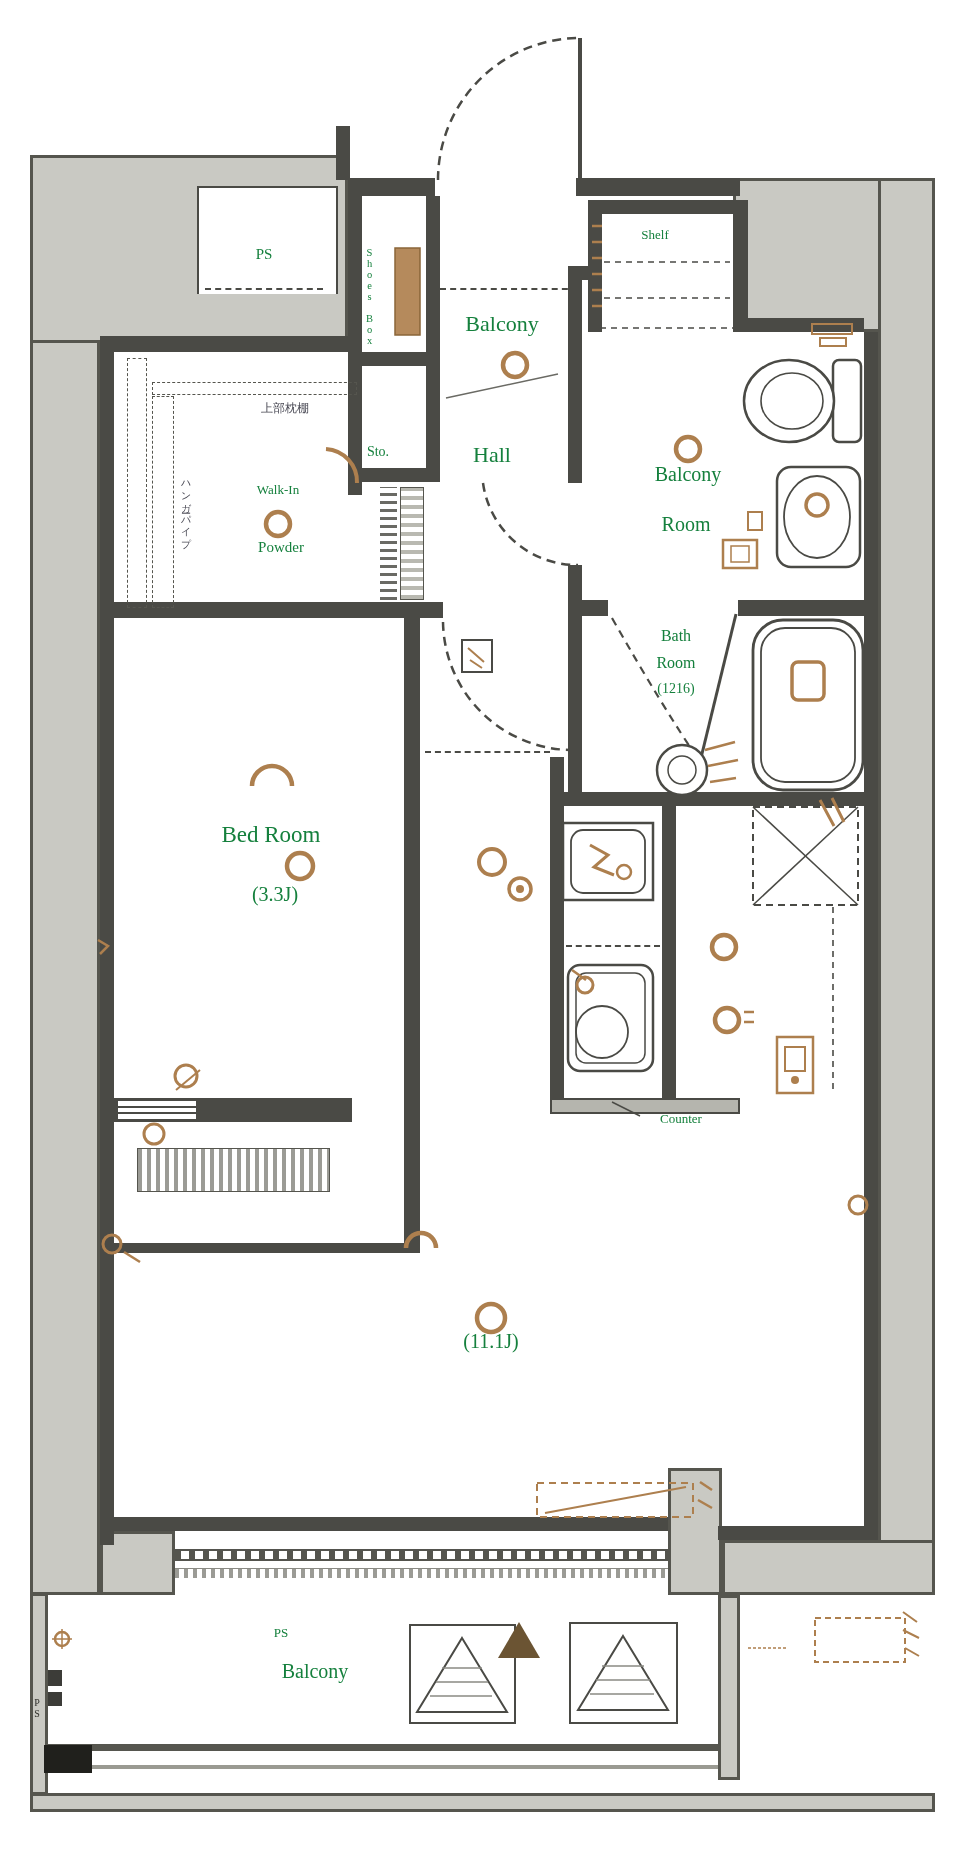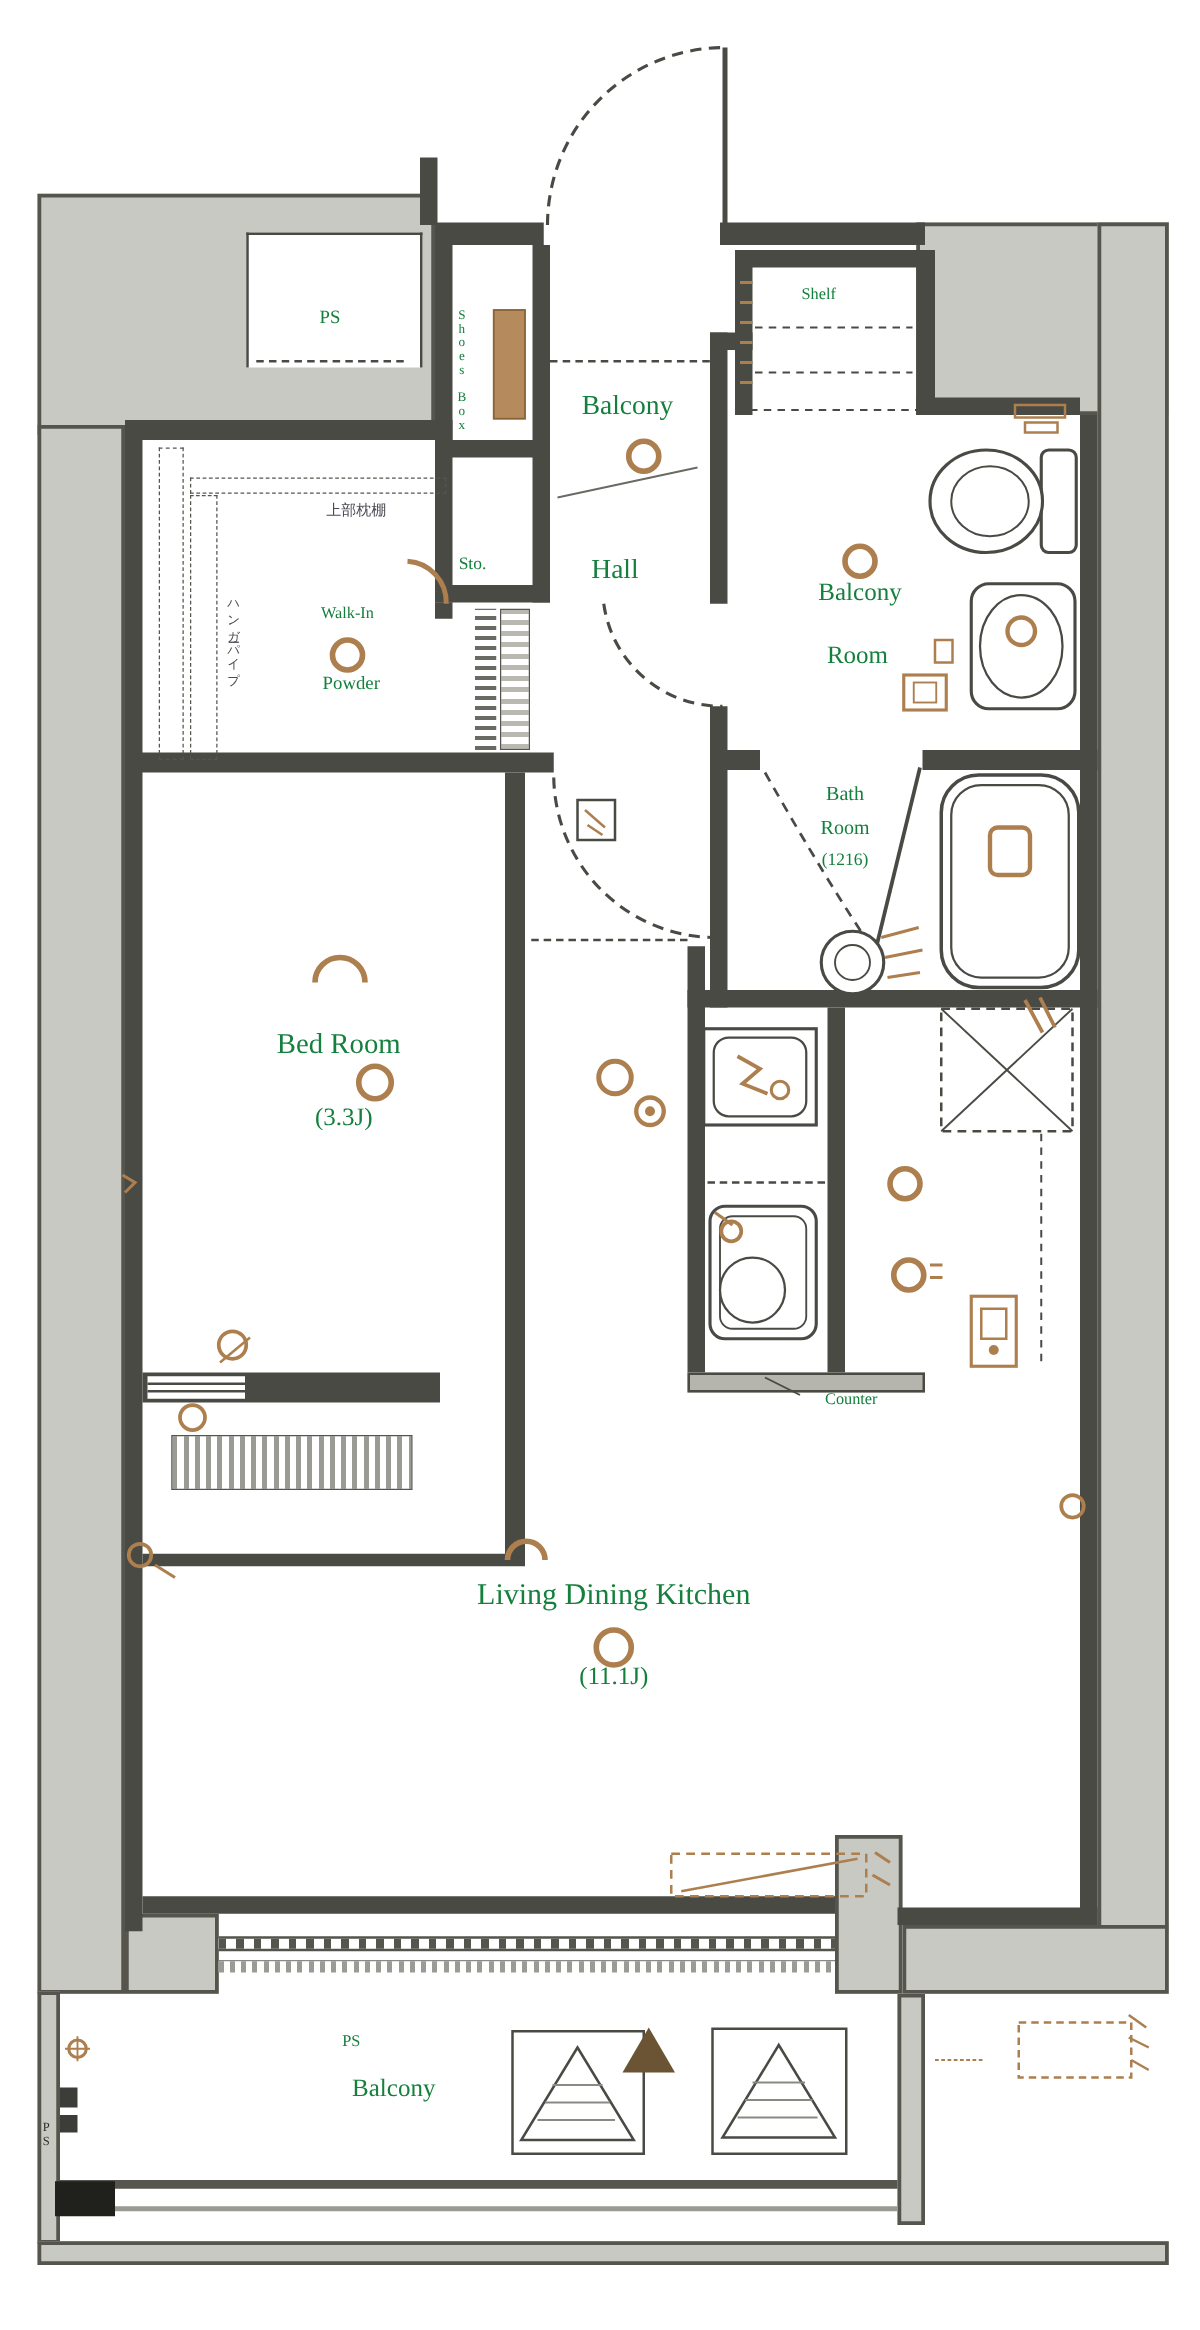--- a/index.html
+++ b/index.html
@@ -263,20 +263,19 @@
   <div class="lbl vert" style="left:180px;top:448px;height:120px;font-size:10px;letter-spacing:0;color:#4a4a55;">ハンガーパイプ</div>
   <div class="lbl" style="left:218px;top:483px;width:120px;font-size:13px;">Walk-In</div>
   <div class="lbl" style="left:221px;top:540px;width:120px;font-size:15px;">Powder</div>
   <div class="lbl" style="left:628px;top:464px;width:120px;font-size:20px;">Balcony</div>
   <div class="lbl" style="left:626px;top:514px;width:120px;font-size:20px;">Room</div>
   <div class="lbl" style="left:631px;top:628px;width:90px;font-size:16px;">Bath</div>
   <div class="lbl" style="left:631px;top:655px;width:90px;font-size:16px;">Room</div>
   <div class="lbl" style="left:631px;top:682px;width:90px;font-size:14px;">(1216)</div>
   <div class="lbl" style="left:191px;top:823px;width:160px;font-size:23px;">Bed Room</div>
   <div class="lbl" style="left:195px;top:884px;width:160px;font-size:20px;text-align:center;">(3.3J)</div>
-  <div class="lbl" style="left:331px;top:1264px;width:320px;font-size:24px;">Living Dining Kitchen</div>
   <div class="lbl" style="left:331px;top:1331px;width:320px;font-size:20px;">(11.1J)</div>
   <div class="lbl" style="left:641px;top:1112px;width:80px;font-size:13px;">Counter</div>
   <div class="lbl" style="left:251px;top:1626px;width:60px;font-size:13px;">PS</div>
   <div class="lbl" style="left:245px;top:1661px;width:140px;font-size:20px;">Balcony</div>
   <div class="lbl vert" style="left:31px;top:1688px;height:40px;font-size:10px;color:#2c2c28;letter-spacing:0;">PS</div>
 
 </div>
 
 </body></html>

